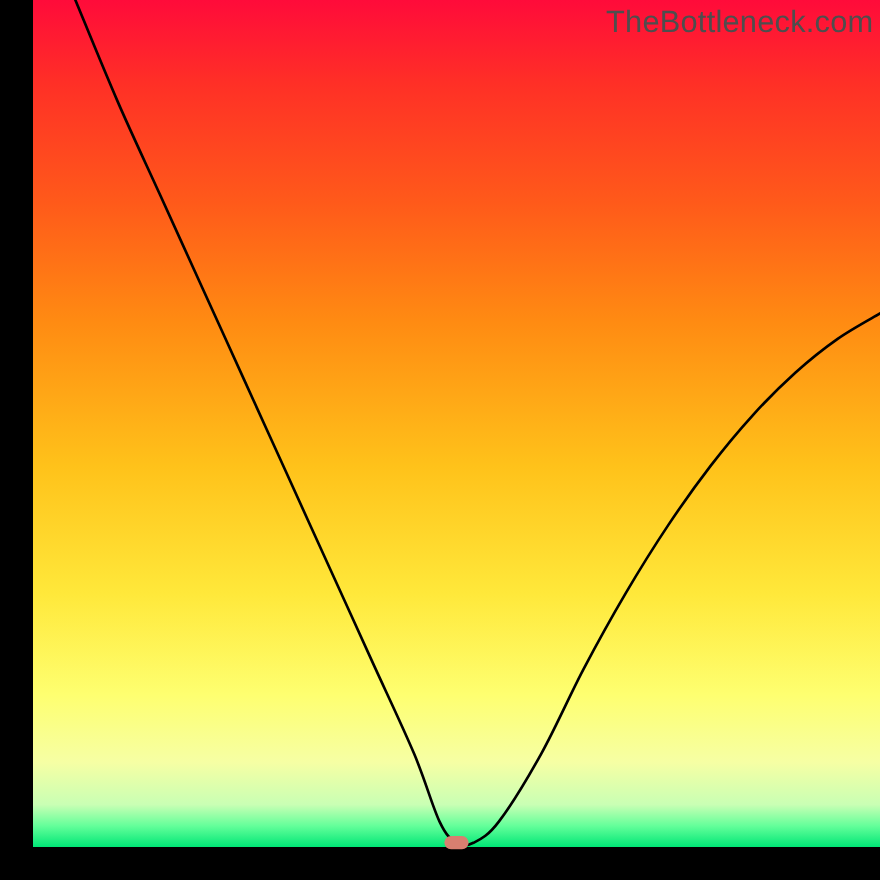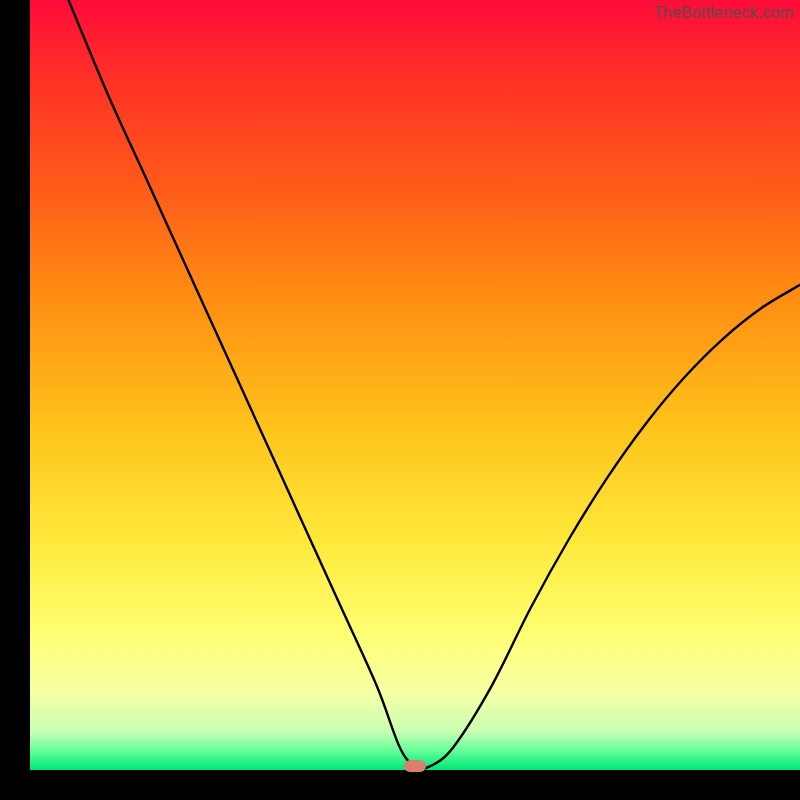--- a/index.html
+++ b/index.html
@@ -42,21 +42,21 @@
     left: 0;
     top: 0;
     width: 770px;
     height: 770px;
   }
   .watermark {
     position: absolute;
     top: 4px;
     right: 6px;
     color: #4e4e4e;
-    font-size: 16px;
+    font-size: 28px;
     font-weight: 500;
     letter-spacing: 0.2px;
     user-select: none;
   }
   .marker {
     position: absolute;
     width: 22px;
     height: 12px;
     border-radius: 6px;
     background: #d87f70;

